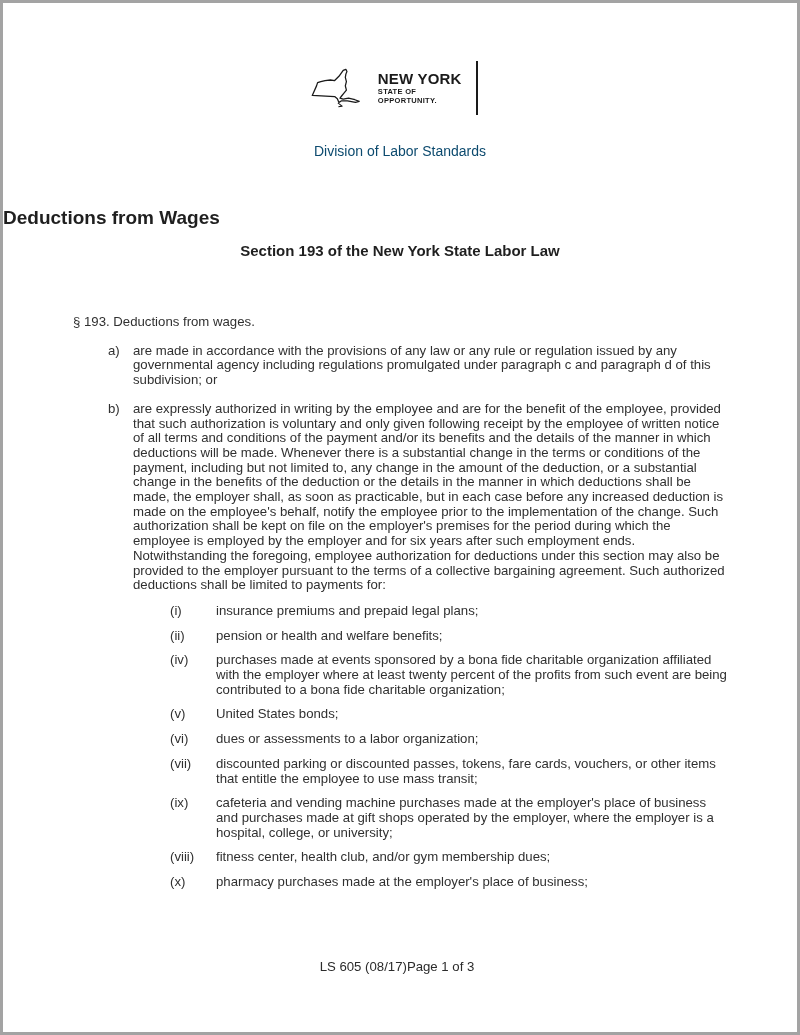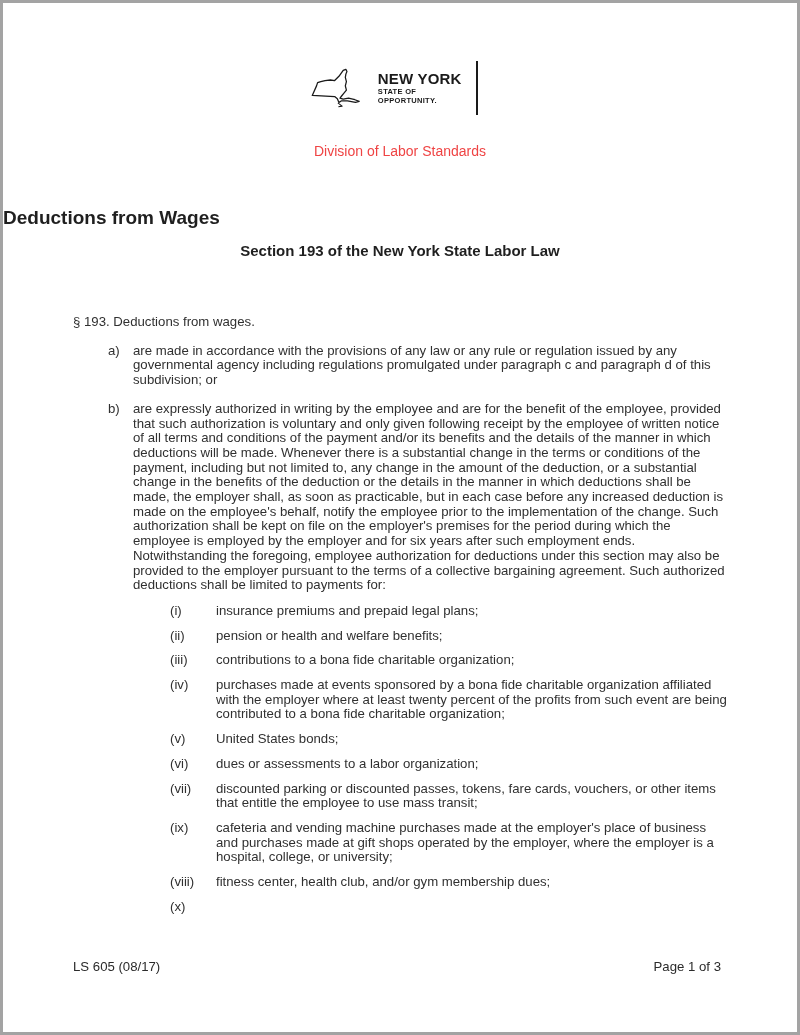--- a/index.html
+++ b/index.html
@@ -34,21 +34,21 @@
     letter-spacing: 0.3px; line-height: 9px;
   }
   .logo-divider { width: 2.5px; height: 54px; background: #1a1a1a; margin-right: 14px; }
   .dept-text {
     font-size: 20px; font-weight: bold; color: #1a1a1a; line-height: 22px;
   }
   .division-line {
     margin-top: 26px;
     text-align: center;
     font-size: 14px;
-    color: #ef4444;
+    color: #0c4a6e;
   }
 
   
   .doc-title {
     margin-top: 48px;
     font-size: 19px;
     font-weight: bold;
     color: #1f1f1f;
   }
   .doc-subtitle {
@@ -85,21 +85,21 @@
   .roman-item .marker { flex: 0 0 46px; }
   .roman-item .item-text { flex: 1; max-width: 520px; }
 
   
   .footer {
     position: absolute;
     left: 70px;
     right: 76px;
     bottom: 58px;
     display: flex;
-    justify-content: space-between;
+    justify-content: center;
     font-size: 13.2px;
     color: #2b2b2b;
   }
 </style>
 </head>
 <body>
 
 <div class="page">
 
   <div class="logo-row">
@@ -140,24 +140,20 @@
     <div class="roman-list">
       <div class="roman-item">
         <span class="marker">(i)</span>
         <span class="item-text">insurance premiums and prepaid legal plans;</span>
       </div>
       <div class="roman-item">
         <span class="marker">(ii)</span>
         <span class="item-text">pension or health and welfare benefits;</span>
       </div>
       <div class="roman-item">
-        <span class="marker">(iii)</span>
-        <span class="item-text">contributions to a bona fide charitable organization;</span>
-      </div>
-      <div class="roman-item">
         <span class="marker">(iv)</span>
         <span class="item-text">purchases made at events sponsored by a bona fide charitable organization affiliated with the employer where at least twenty percent of the profits from such event are being contributed to a bona fide charitable organization;</span>
       </div>
       <div class="roman-item">
         <span class="marker">(v)</span>
         <span class="item-text">United States bonds;</span>
       </div>
       <div class="roman-item">
         <span class="marker">(vi)</span>
         <span class="item-text">dues or assessments to a labor organization;</span>
@@ -169,20 +165,21 @@
       <div class="roman-item">
         <span class="marker">(ix)</span>
         <span class="item-text">cafeteria and vending machine purchases made at the employer's place of business and purchases made at gift shops operated by the employer, where the employer is a hospital, college, or university;</span>
       </div>
       <div class="roman-item">
         <span class="marker">(viii)</span>
         <span class="item-text">fitness center, health club, and/or gym membership dues;</span>
       </div>
       <div class="roman-item">
         <span class="marker">(x)</span>
+        <span class="item-text">pharmacy purchases made at the employer's place of business;</span>
       </div>
     </div>
   </div>
 
   <div class="footer">
     <span>LS 605 (08/17)</span>
     <span>Page 1 of 3</span>
   </div>
 
 </div>

